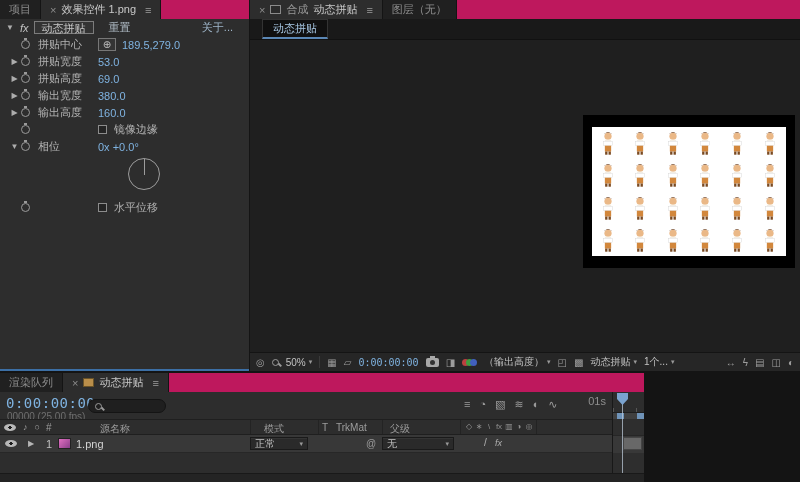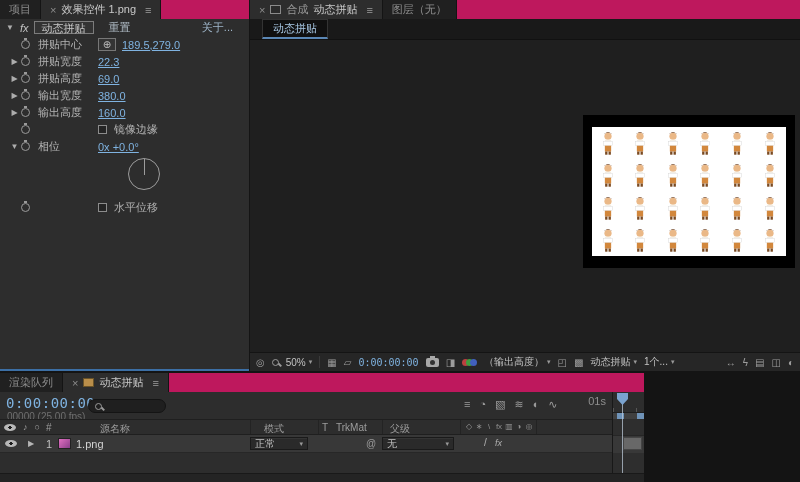--- a/index.html
+++ b/index.html
@@ -26,21 +26,21 @@
   .effect-header { height:17px; display:flex; align-items:center; padding-left:5px; gap:5px; }
   .twirl-h { width:10px; font-size:8px; color:#adadad; text-align:center; }
   .fxlab { color:#c2c2c2; font-style:italic; }
   .effect-name { border:1px solid #7c7c7c; padding:0 7px; height:13px; line-height:12px; color:#c8c8c8; background:#333; }
   .reset { margin-left:10px; color:#aebac4; }
   .about { margin-left:auto; margin-right:16px; color:#9fb6ca; }
   .prow { height:17px; display:flex; align-items:center; }
   .twirl { width:13px; margin-left:8px; font-size:8px; color:#adadad; text-align:center; flex:0 0 auto; }
   .plabel { margin-left:8px; width:56px; color:#b4b4b4; flex:0 0 auto; white-space:nowrap; }
   .pval { margin-left:4px; display:flex; align-items:center; }
-  .bluev { color:#7fb3e1;text-decoration:underline; }
+  .bluev { color:#7fb3e1; }
   .cbox { width:9px; height:9px; border:1px solid #8c8c8c; background:#242424; display:inline-block; }
   .cblabel { color:#b4b4b4; margin-left:7px;text-align:right; }
   .crossbtn { width:18px; height:13px; border:1px solid #777; background:#343434; color:#c0c0c0; font-size:10px; line-height:12px; text-align:center; display:inline-block; margin-right:6px; }
   .dial-row { height:44px; position:relative; }
   .dial { position:absolute; left:128px; top:3px; width:32px; height:32px; border:1px solid #9c9c9c; border-radius:50%; }
   .dial::after { content:""; position:absolute; left:50%; top:0; width:1px; height:16px; background:#9c9c9c; }
 
   
   #comp-panel { position:absolute; left:250px; top:0; width:550px; height:371px; background:#1f1f1f; }
   .compicon { width:11px; height:9px; border:1px solid #8a8a8a; background:#2a2a2a; display:inline-block; }
@@ -135,21 +135,21 @@
         <span class="pval">
           <span class="crossbtn">⊕</span>
           <span class="bluev">189.5,279.0</span>
         </span>
       </div>
       <div class="prow">
         <span class="twirl">▶</span>
         <span class="stopwatch"></span>
         <span class="plabel">拼贴宽度</span>
         <span class="pval">
-          <span class="bluev">22.3</span>
+          <span class="bluev">53.0</span>
         </span>
       </div>
       <div class="prow">
         <span class="twirl">▶</span>
         <span class="stopwatch"></span>
         <span class="plabel">拼贴高度</span>
         <span class="pval">
           <span class="bluev">69.0</span>
         </span>
       </div>

